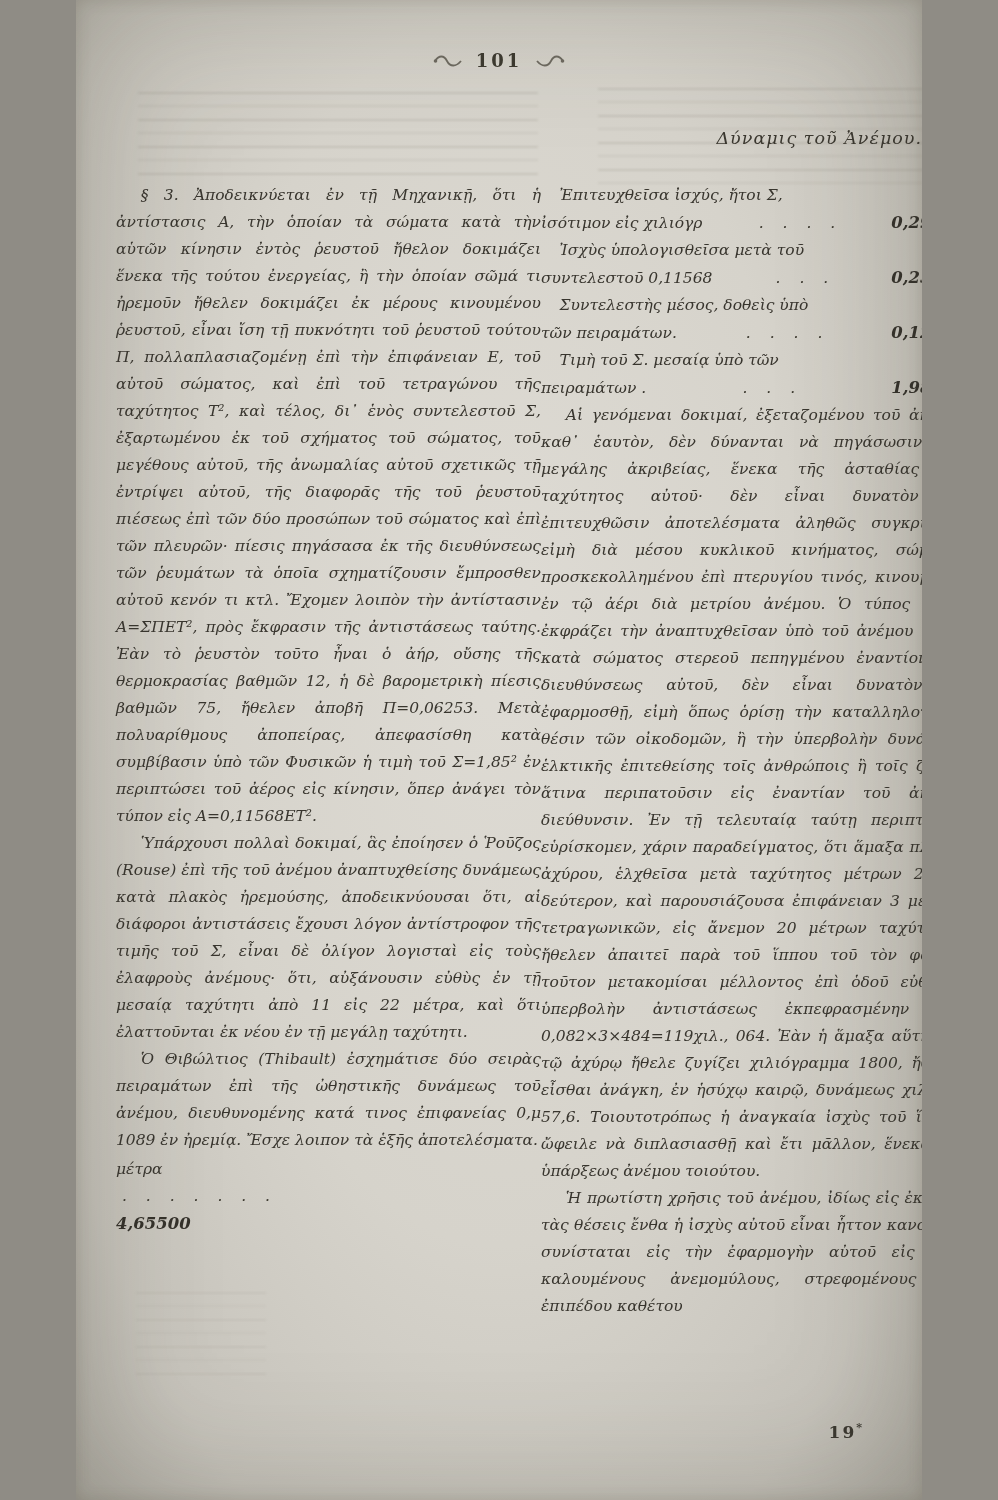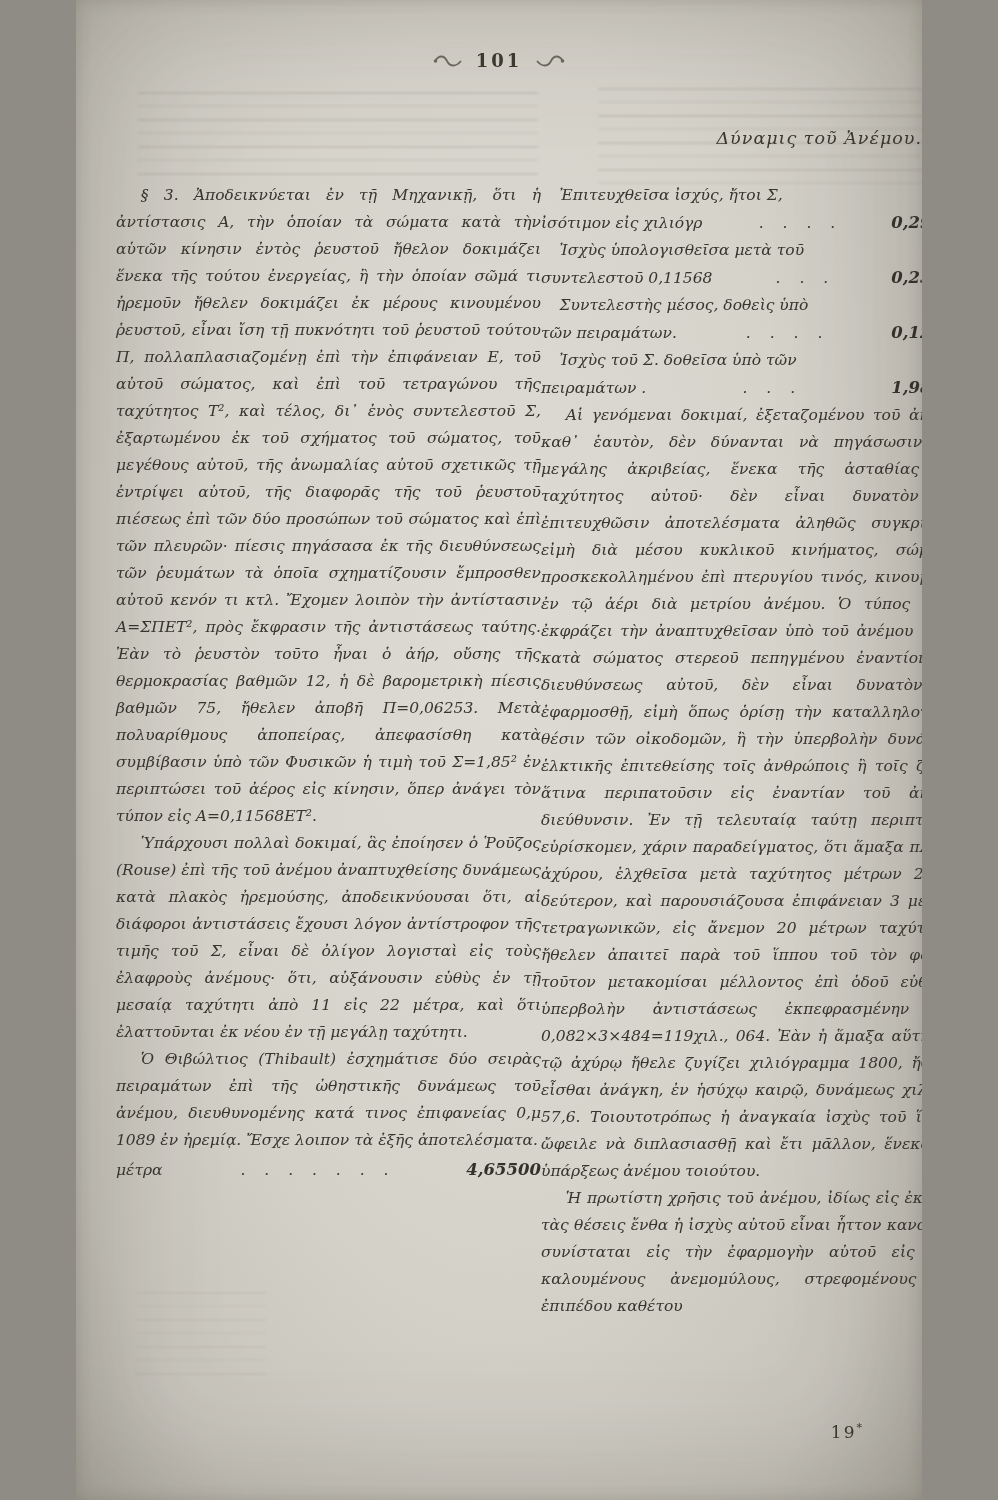--- a/index.html
+++ b/index.html
@@ -40,26 +40,26 @@
   
   .result-row { margin:0; }
   .r-line1 { text-indent:1.2em; }
   .r-line2 { display:flex; align-items:baseline; }
   .r-line2 .lbl { white-space:nowrap; }
   .leader { flex:1; text-align:center; overflow:hidden; white-space:nowrap; word-spacing:14px; padding:0 6px; color:#3c392f; }
   .value { white-space:nowrap; font-size:16.5px; font-weight:bold; color:#34312a; }
 
   .velocity { margin-top:2px; }
   .v-line1 { text-indent:1.6em; }
-  .v-line2 { display:flex; align-items:baseline; }
+  .v-line2 { display:flex; align-items:baseline;flex-direction:column; }
   .v-line2 .lbl { white-space:nowrap; }
 
   .signature {
     position:absolute; right:58px; bottom:58px;
-    font-size:17px; font-weight:normal; letter-spacing:2px; color:#3a372f;margin-left:10px;
+    font-size:17px; font-weight:bold; letter-spacing:2px; color:#3a372f;margin-left:10px;
   }
   .signature sup { font-size:11px; }
 </style>
 </head>
 <body>
 
 <div class="page">
 
   <div class="ghost g1"></div>
   <div class="ghost g2"></div>
@@ -118,21 +118,21 @@
       <div class="result-row">
         <div class="r-line1">Συντελεστὴς μέσος, δοθεὶς ὑπὸ</div>
         <div class="r-line2">
           <span class="lbl">τῶν πειραμάτων.</span>
           <span class="leader">. . . .</span>
           <span class="value">0,12400</span>
         </div>
       </div>
 
       <div class="result-row">
-        <div class="r-line1">Ἰσχὺς τοῦ Σ. δοθεῖσα ὑπὸ τῶν</div>
+        <div class="r-line1">Τιμὴ τοῦ Σ. μεσαίᾳ ὑπὸ τῶν</div>
         <div class="r-line2">
           <span class="lbl">πειραμάτων .</span>
           <span class="leader">. . .</span>
           <span class="value">1,98000</span>
         </div>
       </div>
 
       <p>Αἱ γενόμεναι δοκιμαί, ἐξεταζομένου τοῦ ἀνέμου καθ᾽ ἑαυτὸν, δὲν δύνανται νὰ πηγάσωσιν ὑπὸ μεγάλης ἀκριβείας, ἕνεκα τῆς ἀσταθίας τῆς ταχύτητος αὐτοῦ· δὲν εἶναι δυνατὸν νὰ ἐπιτευχθῶσιν ἀποτελέσματα ἀληθῶς συγκριτικά, εἰμὴ διὰ μέσου κυκλικοῦ κινήματος, σώματος προσκεκολλημένου ἐπὶ πτερυγίου τινός, κινουμένου ἐν τῷ ἀέρι διὰ μετρίου ἀνέμου. Ὁ τύπος ὅστις ἐκφράζει τὴν ἀναπτυχθεῖσαν ὑπὸ τοῦ ἀνέμου ἰσχὺν κατὰ σώματος στερεοῦ πεπηγμένου ἐναντίον τῆς διευθύνσεως αὐτοῦ, δὲν εἶναι δυνατὸν νὰ ἐφαρμοσθῇ, εἰμὴ ὅπως ὁρίσῃ τὴν καταλληλοτέραν θέσιν τῶν οἰκοδομῶν, ἢ τὴν ὑπερβολὴν δυνάμεως ἑλκτικῆς ἐπιτεθείσης τοῖς ἀνθρώποις ἢ τοῖς ζώοις, ἅτινα περιπατοῦσιν εἰς ἐναντίαν τοῦ ἀνέμου διεύθυνσιν. Ἐν τῇ τελευταίᾳ ταύτῃ περιπτώσει, εὑρίσκομεν, χάριν παραδείγματος, ὅτι ἅμαξα πλήρης ἀχύρου, ἑλχθεῖσα μετὰ ταχύτητος μέτρων 2 ἀνὰ δεύτερον, καὶ παρουσιάζουσα ἐπιφάνειαν 3 μέτρων τετραγωνικῶν, εἰς ἄνεμον 20 μέτρων ταχύτητος, ἤθελεν ἀπαιτεῖ παρὰ τοῦ ἵππου τοῦ τὸν φόρτον τοῦτον μετακομίσαι μέλλοντος ἐπὶ ὁδοῦ εὐθείας, ὑπερβολὴν ἀντιστάσεως ἐκπεφρασμένην ὑπὸ 0,082×3×484=119χιλ., 064. Ἐὰν ἡ ἅμαξα αὕτη σὺν τῷ ἀχύρῳ ἤθελε ζυγίζει χιλιόγραμμα 1800, ἤθελεν εἶσθαι ἀνάγκη, ἐν ἡσύχῳ καιρῷ, δυνάμεως χιλιογρ. 57,6. Τοιουτοτρόπως ἡ ἀναγκαία ἰσχὺς τοῦ ἵππου, ὤφειλε νὰ διπλασιασθῇ καὶ ἔτι μᾶλλον, ἕνεκα τῆς ὑπάρξεως ἀνέμου τοιούτου.</p>
       <p>Ἡ πρωτίστη χρῆσις τοῦ ἀνέμου, ἰδίως εἰς ἐκείνας τὰς θέσεις ἔνθα ἡ ἰσχὺς αὐτοῦ εἶναι ἧττον κανονική, συνίσταται εἰς τὴν ἐφαρμογὴν αὐτοῦ εἰς τοὺς καλουμένους ἀνεμομύλους, στρεφομένους ἐπὶ ἐπιπέδου καθέτου</p>
     </div>

